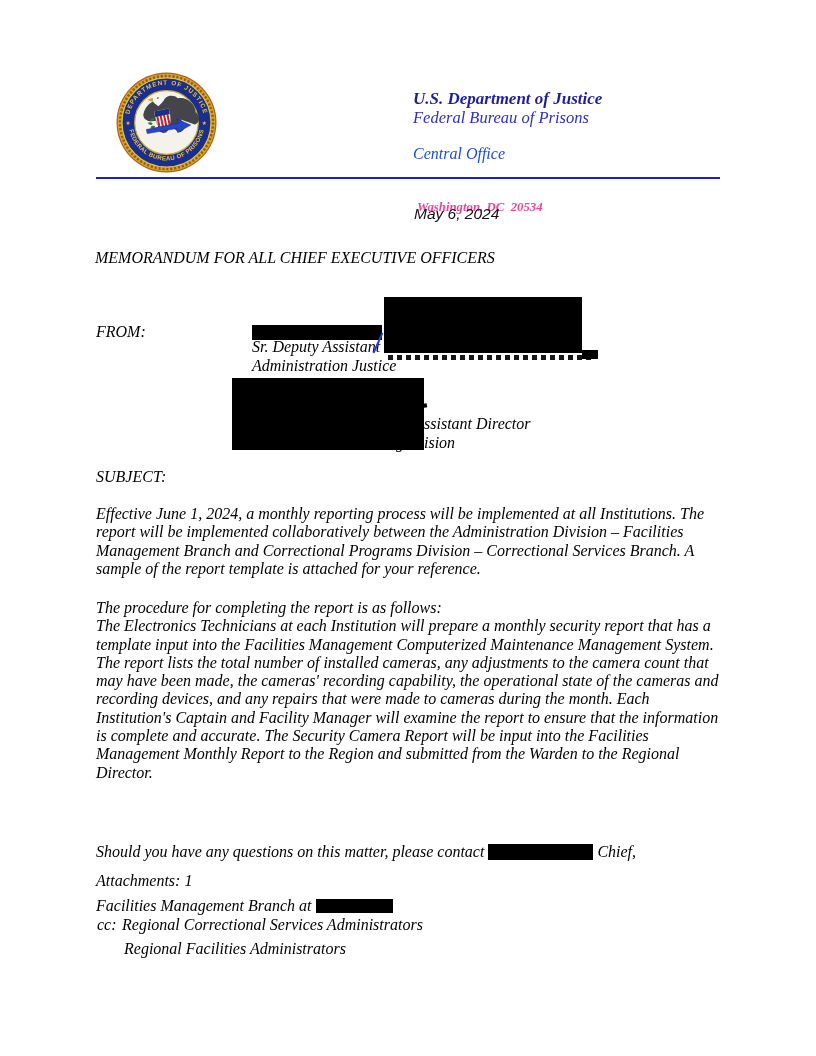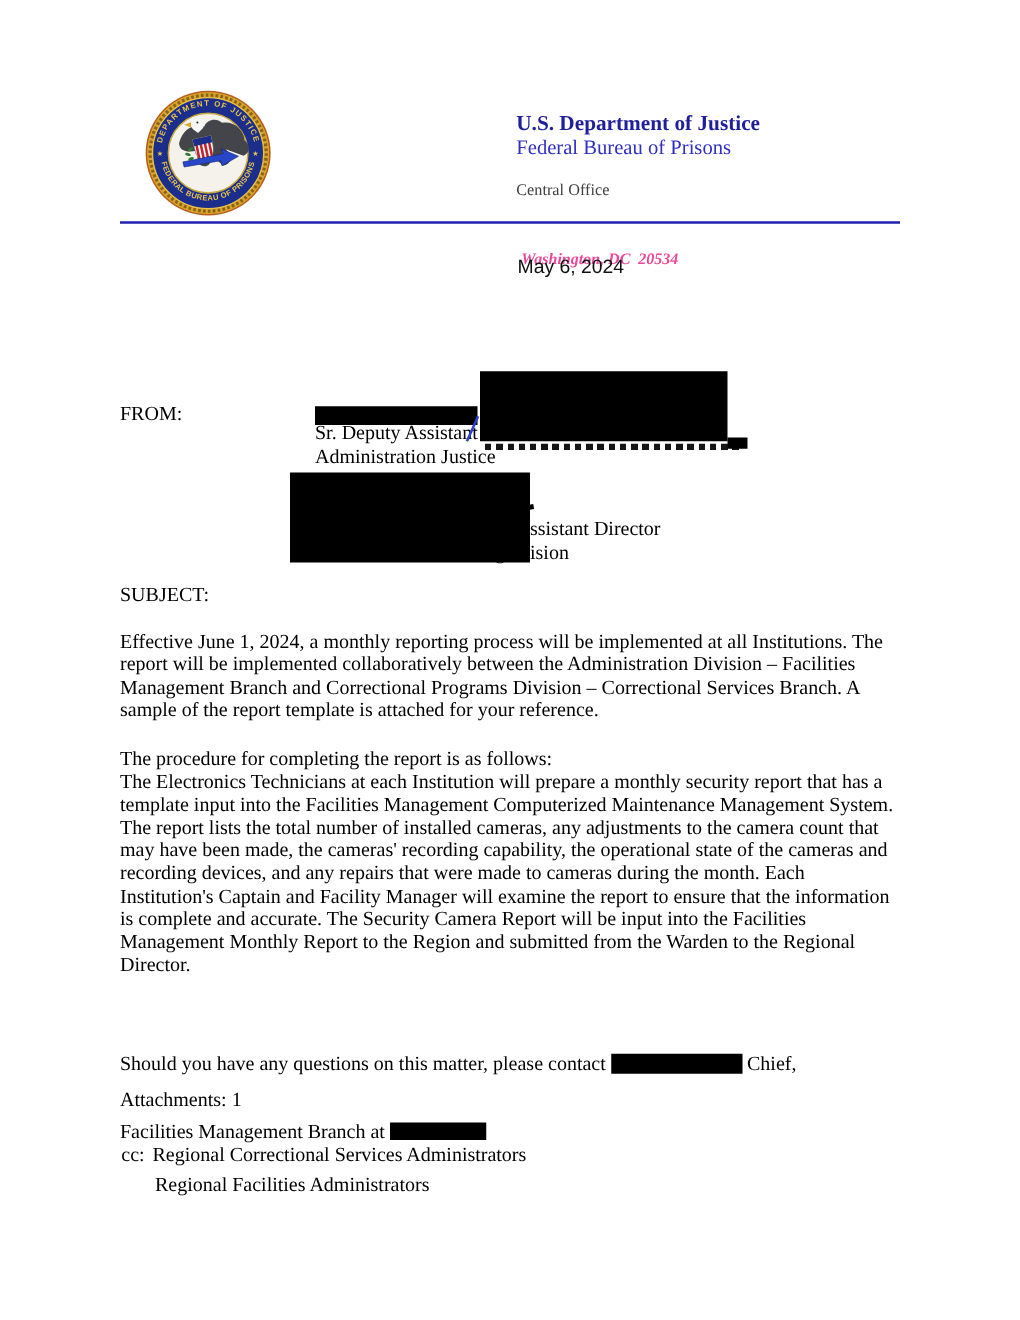--- a/index.html
+++ b/index.html
@@ -6,28 +6,28 @@
   .page {
     position: relative;
     width: 816px;
     height: 1056px;
     margin: 0 auto;
     background: #ffffff;
     overflow: hidden;
     font-family: "Liberation Serif", "DejaVu Serif", serif;
     color: #000;
   }
-  .abs { position: absolute; }
+  .abs { position: absolute; font-style: italic; }
   .t16 { font-size: 16px; line-height: 18.3px; white-space: pre; }
   .para { font-size: 16px; line-height: 18.3px; white-space: pre; }
 
   
   .hdr-agency { left: 413px; top: 90px;  font-size: 17px;   font-weight: bold; color: #1f1f9c; line-height: 1.1; }
   .hdr-bureau { left: 413px; top: 109px; font-size: 16.5px; color: #2f2fc4; line-height: 1.1; }
-  .hdr-office { left: 413px; top: 145px; font-size: 13px; color: #404040; line-height: 1.1; }
+  .hdr-office { left: 413px; top: 145px; font-size: 16px; color: #1d4ed8; line-height: 1.1; }
   .hdr-rule   { left: 96px;  top: 177px; width: 624px; height: 2px; background: #2121b0; }
   .hdr-addr   { left: 417px; top: 200px; font-size: 12.8px; font-weight: bold; font-style: italic; color: #ec4899; line-height: 1.1; white-space: pre; }
   .hdr-date   { left: 414px; top: 205px; font-size: 15.5px; font-family: "Liberation Sans", sans-serif; color: #111; line-height: 1.15; }
 
   
   .memo-for    { left: 95px;  top: 249px; }
   .from-label  { left: 96px;  top: 323px; }
   .from1-title { left: 252px; top: 338px; z-index: 1; }
   .from1-div   { left: 252px; top: 357px; }
   .from2-title { left: 424px; top: 415px; }
@@ -113,20 +113,21 @@
     </g>
   </svg>
 
   <div class="abs hdr-agency">U.S. Department of Justice</div>
   <div class="abs hdr-bureau">Federal Bureau of Prisons</div>
   <div class="abs hdr-office">Central Office</div>
   <div class="abs hdr-rule"></div>
   <div class="abs hdr-addr">Washington, DC  20534</div>
   <div class="abs hdr-date">May 6, 2024</div>
 
+  <div class="abs t16 memo-for">MEMORANDUM FOR ALL CHIEF EXECUTIVE OFFICERS</div>
 
   <div class="abs t16 from-label">FROM:</div>
 
   <div class="abs t16 from1-title">Sr. Deputy Assistant Director</div>
   <div class="abs t16 from1-div">Administration Justice</div>
   <div class="redaction rbox1"></div>
   <div class="redaction rbox2"></div>
   <div class="redaction rbox3"></div>
   <div class="sig-stroke"></div>
   <div class="glyph-strip"></div>

